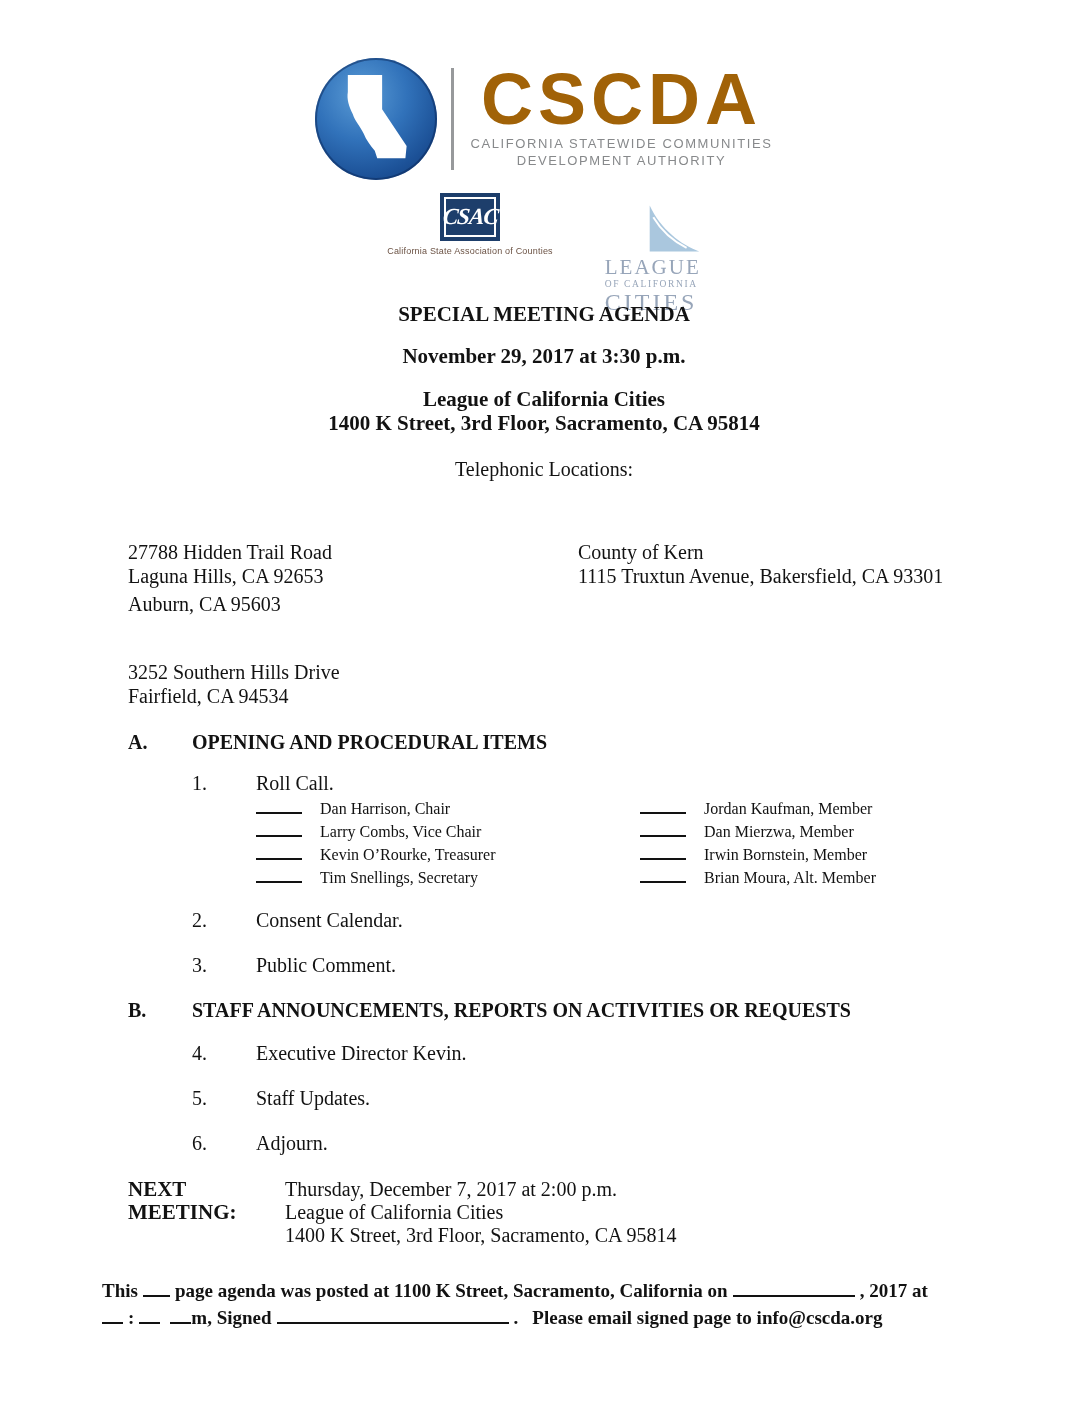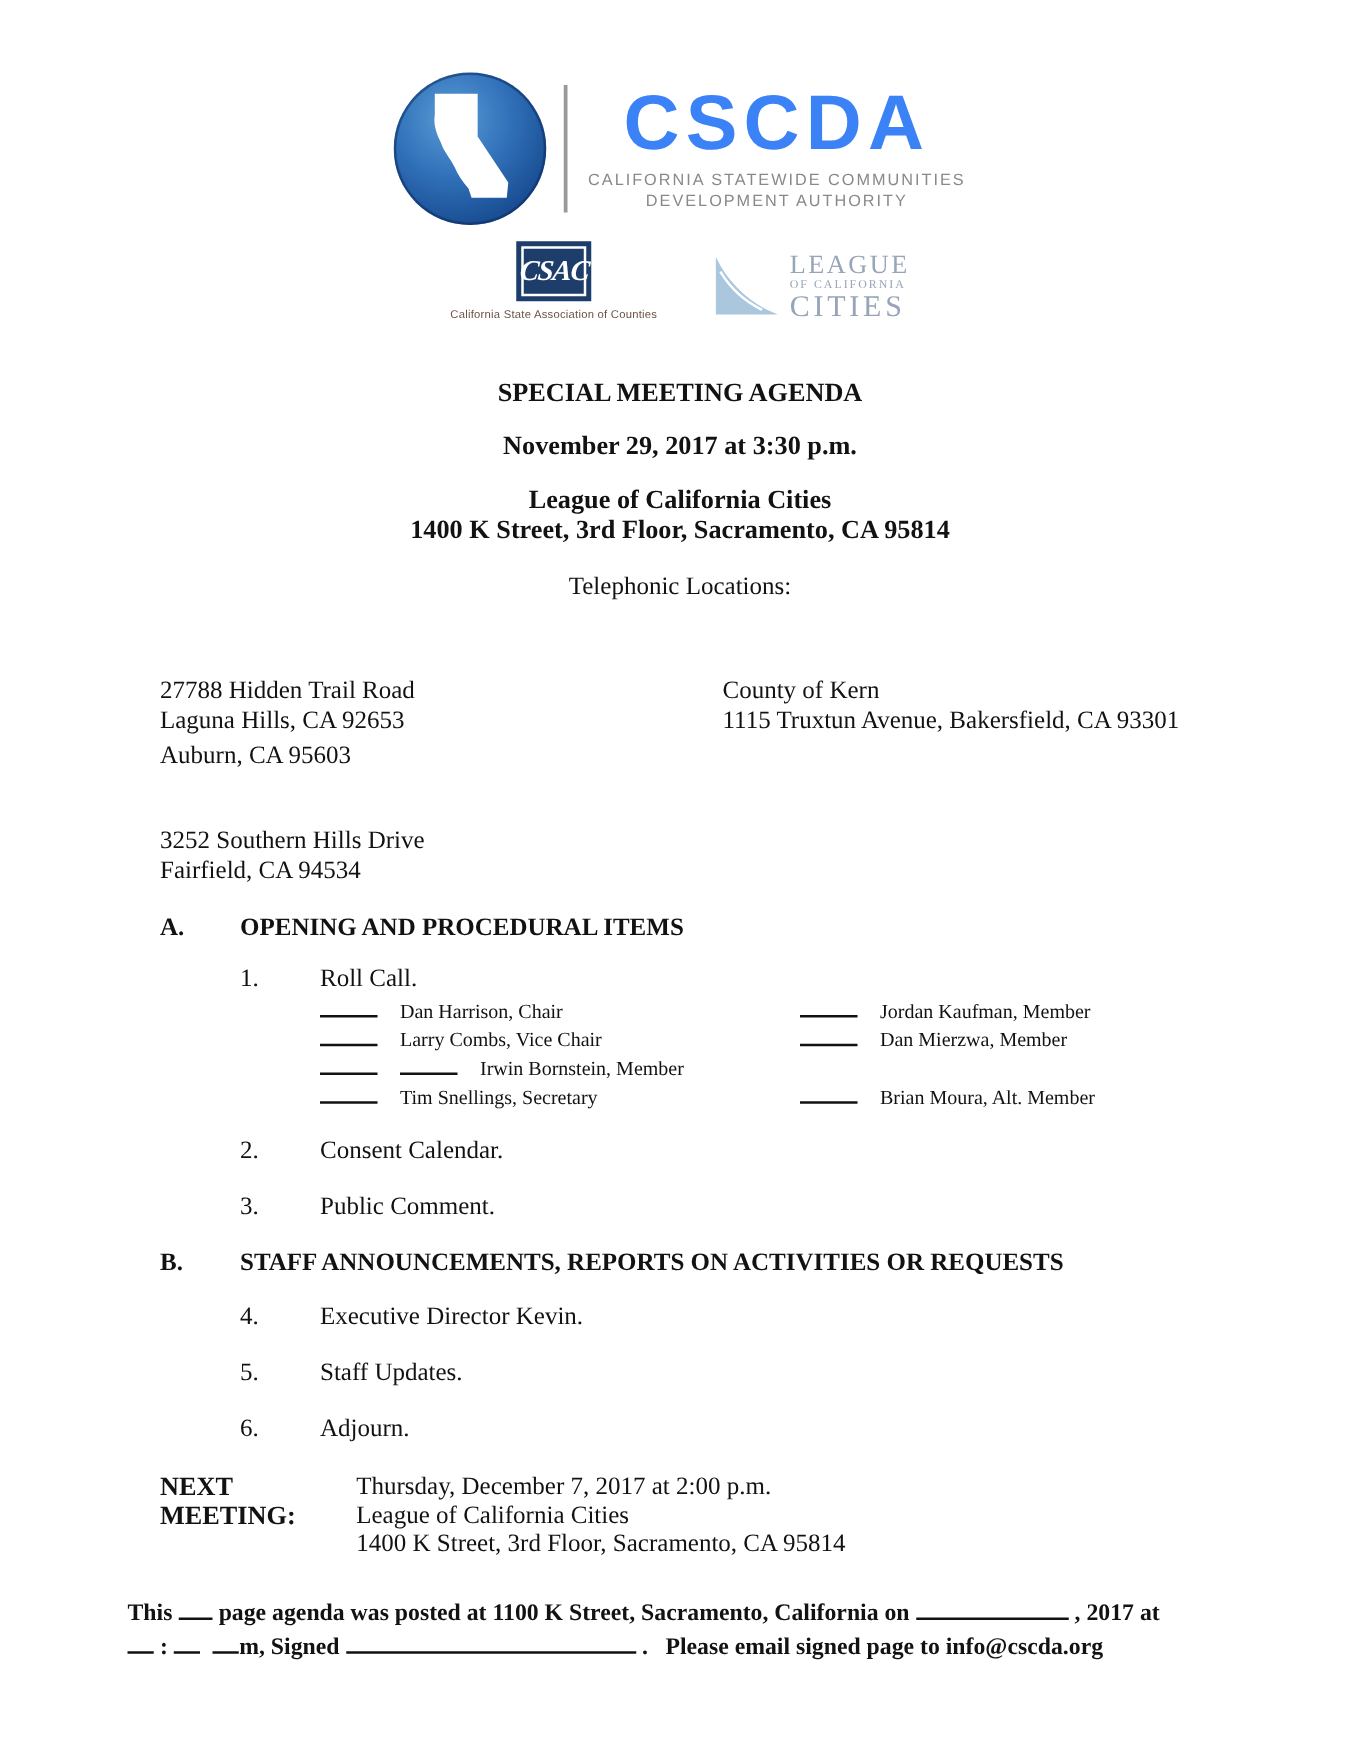--- a/index.html
+++ b/index.html
@@ -16,21 +16,21 @@
   .sphere{
     width:122px;height:122px;border-radius:50%;
     background:radial-gradient(circle at 38% 30%, #5b9cd6 0%, #3172ba 40%, #1c5197 72%, #123a74 100%);
     display:flex;align-items:center;justify-content:center;
     box-shadow:inset 0 0 0 2px rgba(10,40,90,.5);
   }
   .logo-sep{width:3px;height:102px;background:#97999b;margin:0 16px 0 14px;}
   .cscda-textblock{display:flex;flex-direction:column;align-items:center;}
   .cscda-acronym{
     font-family:"Liberation Sans", sans-serif;font-weight:bold;
-    font-size:62px;line-height:60px;letter-spacing:5px;color:#3b82f6;
+    font-size:72px;line-height:60px;letter-spacing:5px;color:#a16207;
   }
   .cscda-sub{
     font-family:"Liberation Sans", sans-serif;color:#87898b;
     font-size:13px;line-height:17px;letter-spacing:1.6px;text-align:center;margin-top:6px;
   }
 
   
   .sub-logos{top:193px;left:0;right:0;display:flex;justify-content:center;align-items:flex-start;gap:44px;}
   .csac-wrap{display:flex;flex-direction:column;align-items:center;}
   .csac-box{
@@ -42,21 +42,21 @@
     display:flex;align-items:center;justify-content:center;
   }
   .csac-acronym{
     color:#ffffff;font-family:"Liberation Serif", serif;font-style:italic;
     font-weight:bold;font-size:23px;letter-spacing:-1px;transform:skewX(-6deg);
   }
   .csac-caption{
     margin-top:5px;font-family:"Liberation Sans", sans-serif;
     font-size:9px;color:#6b5244;white-space:nowrap;letter-spacing:.2px;
   }
-  .league-wrap{display:flex;align-items:flex-start;margin-top:8px;}
+  .league-wrap{display:flex;align-items:flex-end;margin-top:8px;flex-direction:column;}
   .league-text{margin-left:8px;font-family:"Liberation Serif", serif;color:#97a5b9;}
   .league-l1{font-size:21px;letter-spacing:2px;line-height:21px;}
   .league-l2{font-size:9.5px;letter-spacing:1.6px;line-height:12px;}
   .league-l3{font-size:24px;letter-spacing:3px;line-height:24px;}
 
   
   .h-line{left:0;right:0;text-align:center;font-weight:bold;font-size:21px;line-height:24px;}
   .h-plain{font-weight:normal;font-size:20px;}
 
   
@@ -182,20 +182,21 @@
       <span class="rc-name-r">Jordan Kaufman, Member</span>
     </div>
     <div class="rc-row">
       <span class="rc-blank"></span>
       <span class="rc-name-l">Larry Combs, Vice Chair</span>
       <span class="rc-blank"></span>
       <span class="rc-name-r">Dan Mierzwa, Member</span>
     </div>
     <div class="rc-row">
       <span class="rc-blank"></span>
+      <span class="rc-name-l">Kevin O’Rourke, Treasurer</span>
       <span class="rc-blank"></span>
       <span class="rc-name-r">Irwin Bornstein, Member</span>
     </div>
     <div class="rc-row">
       <span class="rc-blank"></span>
       <span class="rc-name-l">Tim Snellings, Secretary</span>
       <span class="rc-blank"></span>
       <span class="rc-name-r">Brian Moura, Alt. Member</span>
     </div>
   </div>

